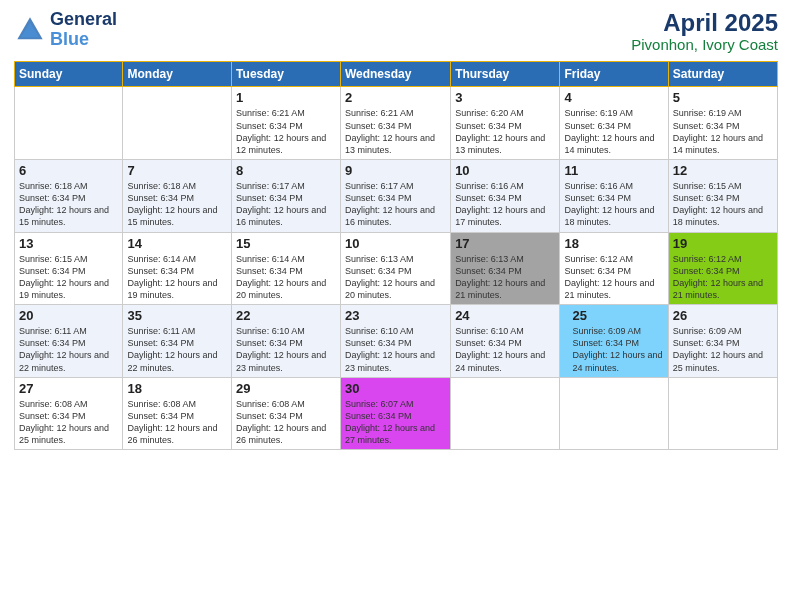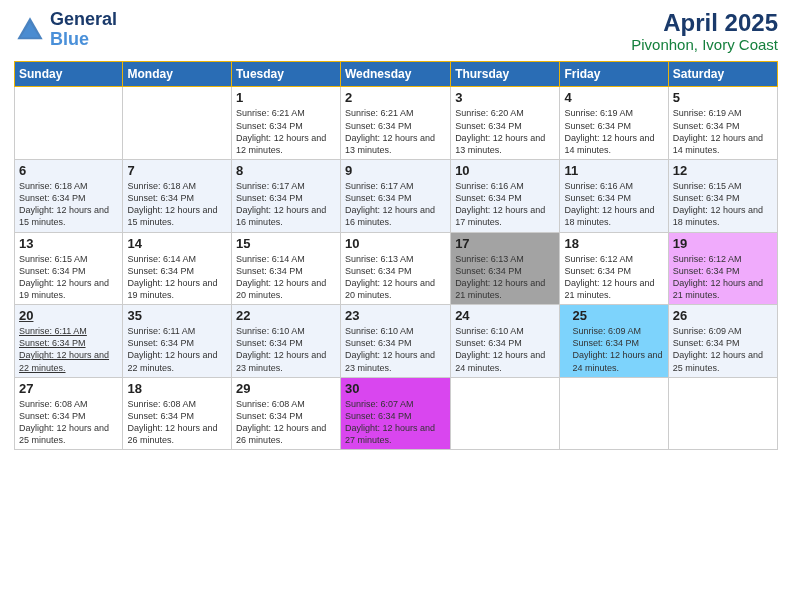--- a/index.html
+++ b/index.html
@@ -200,27 +200,27 @@
             <div class="day-detail">Sunrise: 6:13 AM<br>Sunset: 6:34 PM<br>Daylight: 12 hours and 20 minutes.</div>
           </td>
           <td style="background: #a3a3a3;">
             <span class="day-num">17</span>
             <div class="day-detail">Sunrise: 6:13 AM<br>Sunset: 6:34 PM<br>Daylight: 12 hours and 21 minutes.</div>
           </td>
           <td style="background: rgb(255, 255, 255);">
             <span class="day-num">18</span>
             <div class="day-detail">Sunrise: 6:12 AM<br>Sunset: 6:34 PM<br>Daylight: 12 hours and 21 minutes.</div>
           </td>
-          <td style="background: #f0abfc; margin-top: 29px;">
+          <td style="background: #84cc16; margin-top: 29px;">
             <span class="day-num">19</span>
             <div class="day-detail">Sunrise: 6:12 AM<br>Sunset: 6:34 PM<br>Daylight: 12 hours and 21 minutes.</div>
           </td>
         </tr>
         <tr>
-          <td style="background: rgb(238, 243, 251); text-decoration: underline;">
+          <td style="background: rgb(238, 243, 251);">
             <span class="day-num">20</span>
             <div class="day-detail">Sunrise: 6:11 AM<br>Sunset: 6:34 PM<br>Daylight: 12 hours and 22 minutes.</div>
           </td>
           <td style="background: rgb(238, 243, 251);">
             <span class="day-num">35</span>
             <div class="day-detail">Sunrise: 6:11 AM<br>Sunset: 6:34 PM<br>Daylight: 12 hours and 22 minutes.</div>
           </td>
           <td style="background: rgb(238, 243, 251);">
             <span class="day-num">22</span>
             <div class="day-detail">Sunrise: 6:10 AM<br>Sunset: 6:34 PM<br>Daylight: 12 hours and 23 minutes.</div>

